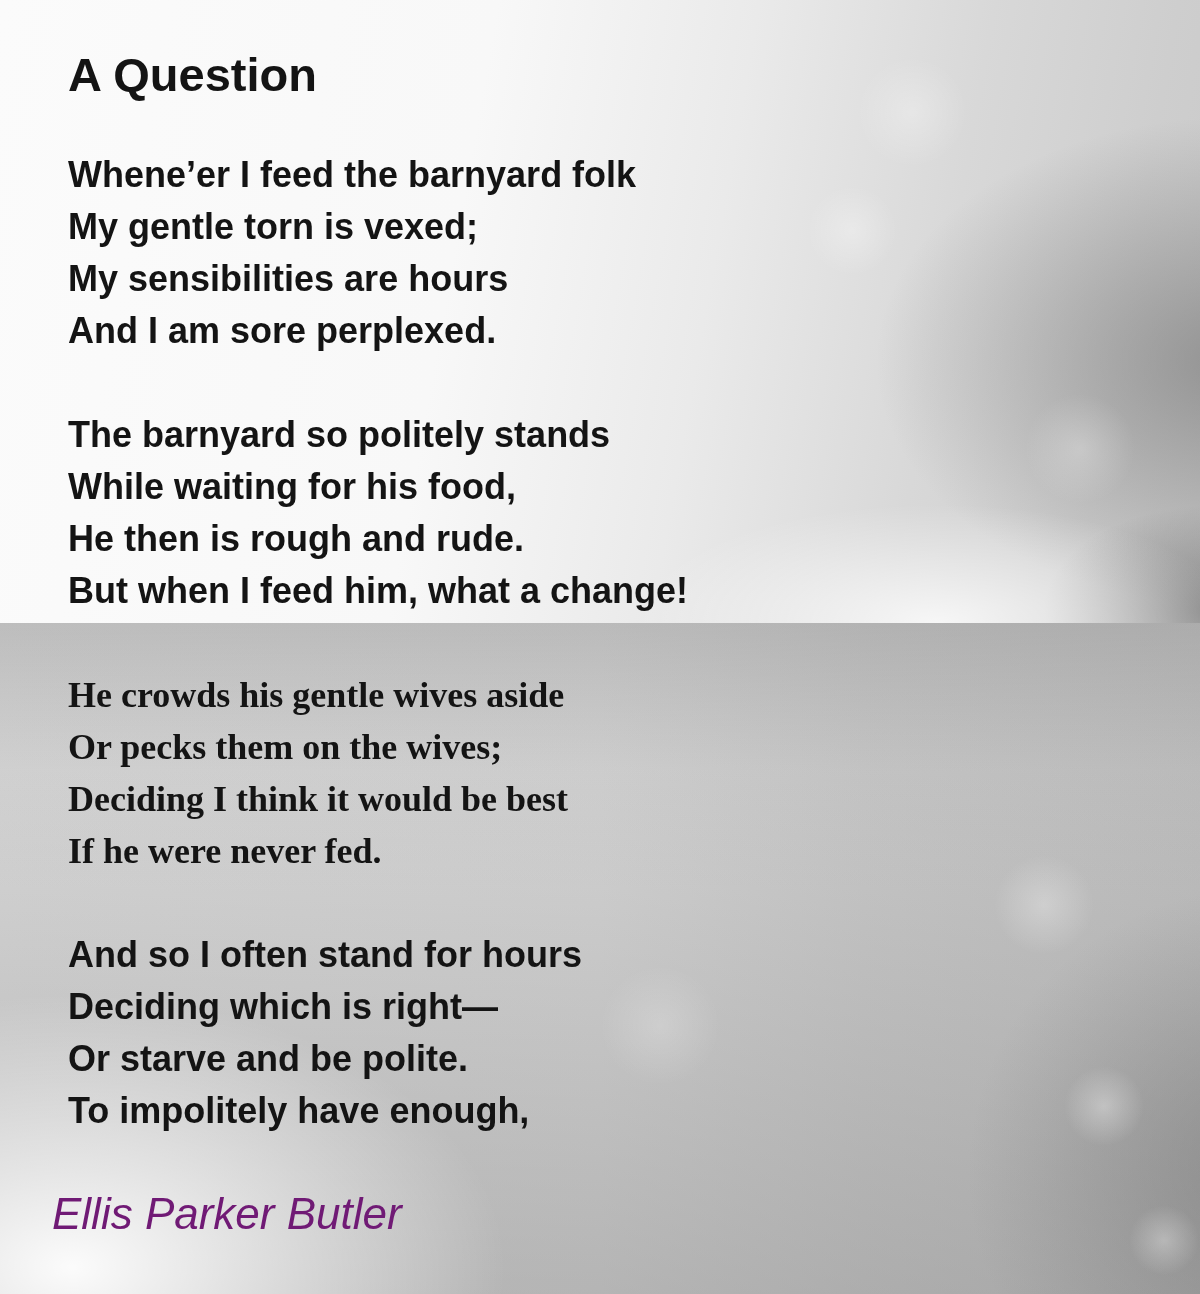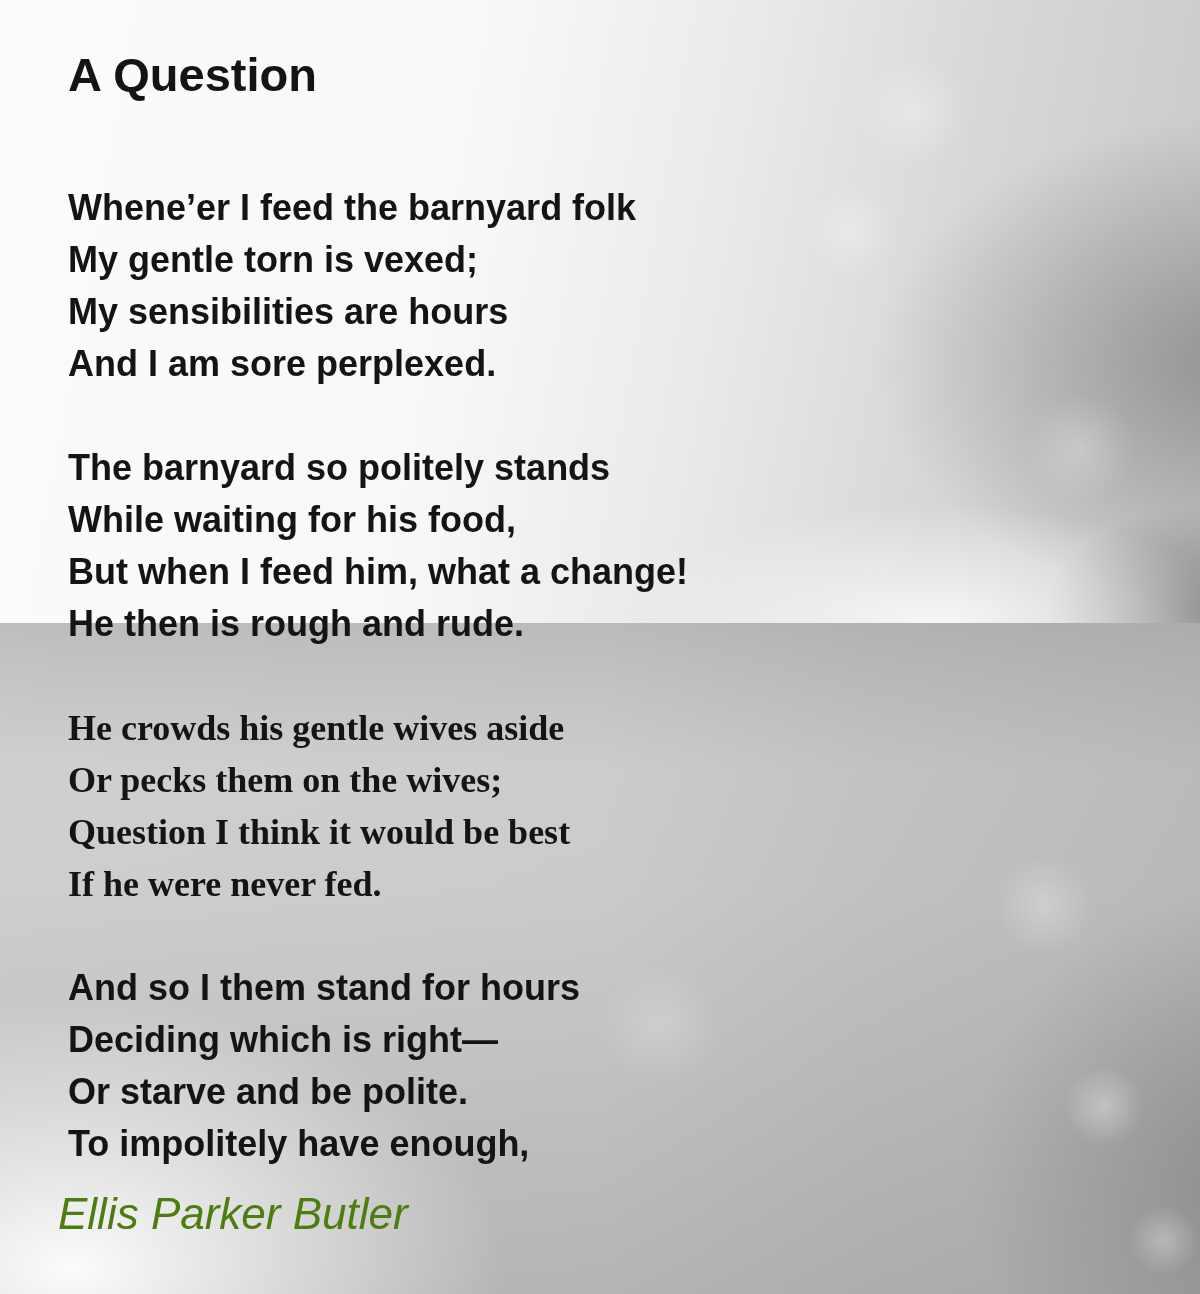--- a/index.html
+++ b/index.html
@@ -60,35 +60,34 @@
     color:#141414;
   }
   .stanza{
     position:absolute;
     left:68px;
     font-size:36px;
     line-height:52px;
     font-weight:bold;
     color:#141414;
     white-space:nowrap;
-    margin-top:33px;
   }
   .stanza-1{ top:149px; }
   .stanza-2{ top:409px; }
   .stanza-3{ top:669px;font-family:Liberation Serif, serif; }
   .stanza-4{ top:929px; }
   .author{
     position:absolute;
-    left:58px;
+    left:52px;
     top:1192px;
     font-size:44px;
     line-height:44px;
     font-style:italic;
     font-weight:normal;
-    color:#4d7c0f;
+    color:#701a75;
     white-space:nowrap;
   }
 </style>
 </head>
 <body>
 
 <div class="page">
 
   <div class="bg bg-top"></div>
   <div class="bg bg-bottom"></div>
@@ -98,33 +97,33 @@
   <div class="stanza stanza-1">
     <div class="line">Whene’er I feed the barnyard folk</div>
     <div class="line">My gentle torn is vexed;</div>
     <div class="line">My sensibilities are hours</div>
     <div class="line">And I am sore perplexed.</div>
   </div>
 
   <div class="stanza stanza-2">
     <div class="line">The barnyard so politely stands</div>
     <div class="line">While waiting for his food,</div>
+    <div class="line">He then is rough and rude.</div>
     <div class="line">But when I feed him, what a change!</div>
-    <div class="line">He then is rough and rude.</div>
   </div>
 
   <div class="stanza stanza-3">
     <div class="line">He crowds his gentle wives aside</div>
     <div class="line">Or pecks them on the wives;</div>
-    <div class="line">Question I think it would be best</div>
+    <div class="line">Deciding I think it would be best</div>
     <div class="line">If he were never fed.</div>
   </div>
 
   <div class="stanza stanza-4">
-    <div class="line">And so I them stand for hours</div>
+    <div class="line">And so I often stand for hours</div>
     <div class="line">Deciding which is right—</div>
     <div class="line">Or starve and be polite.</div>
     <div class="line">To impolitely have enough,</div>
   </div>
 
   <div class="author">Ellis Parker Butler</div>
 
 </div>
 
 </body></html>

